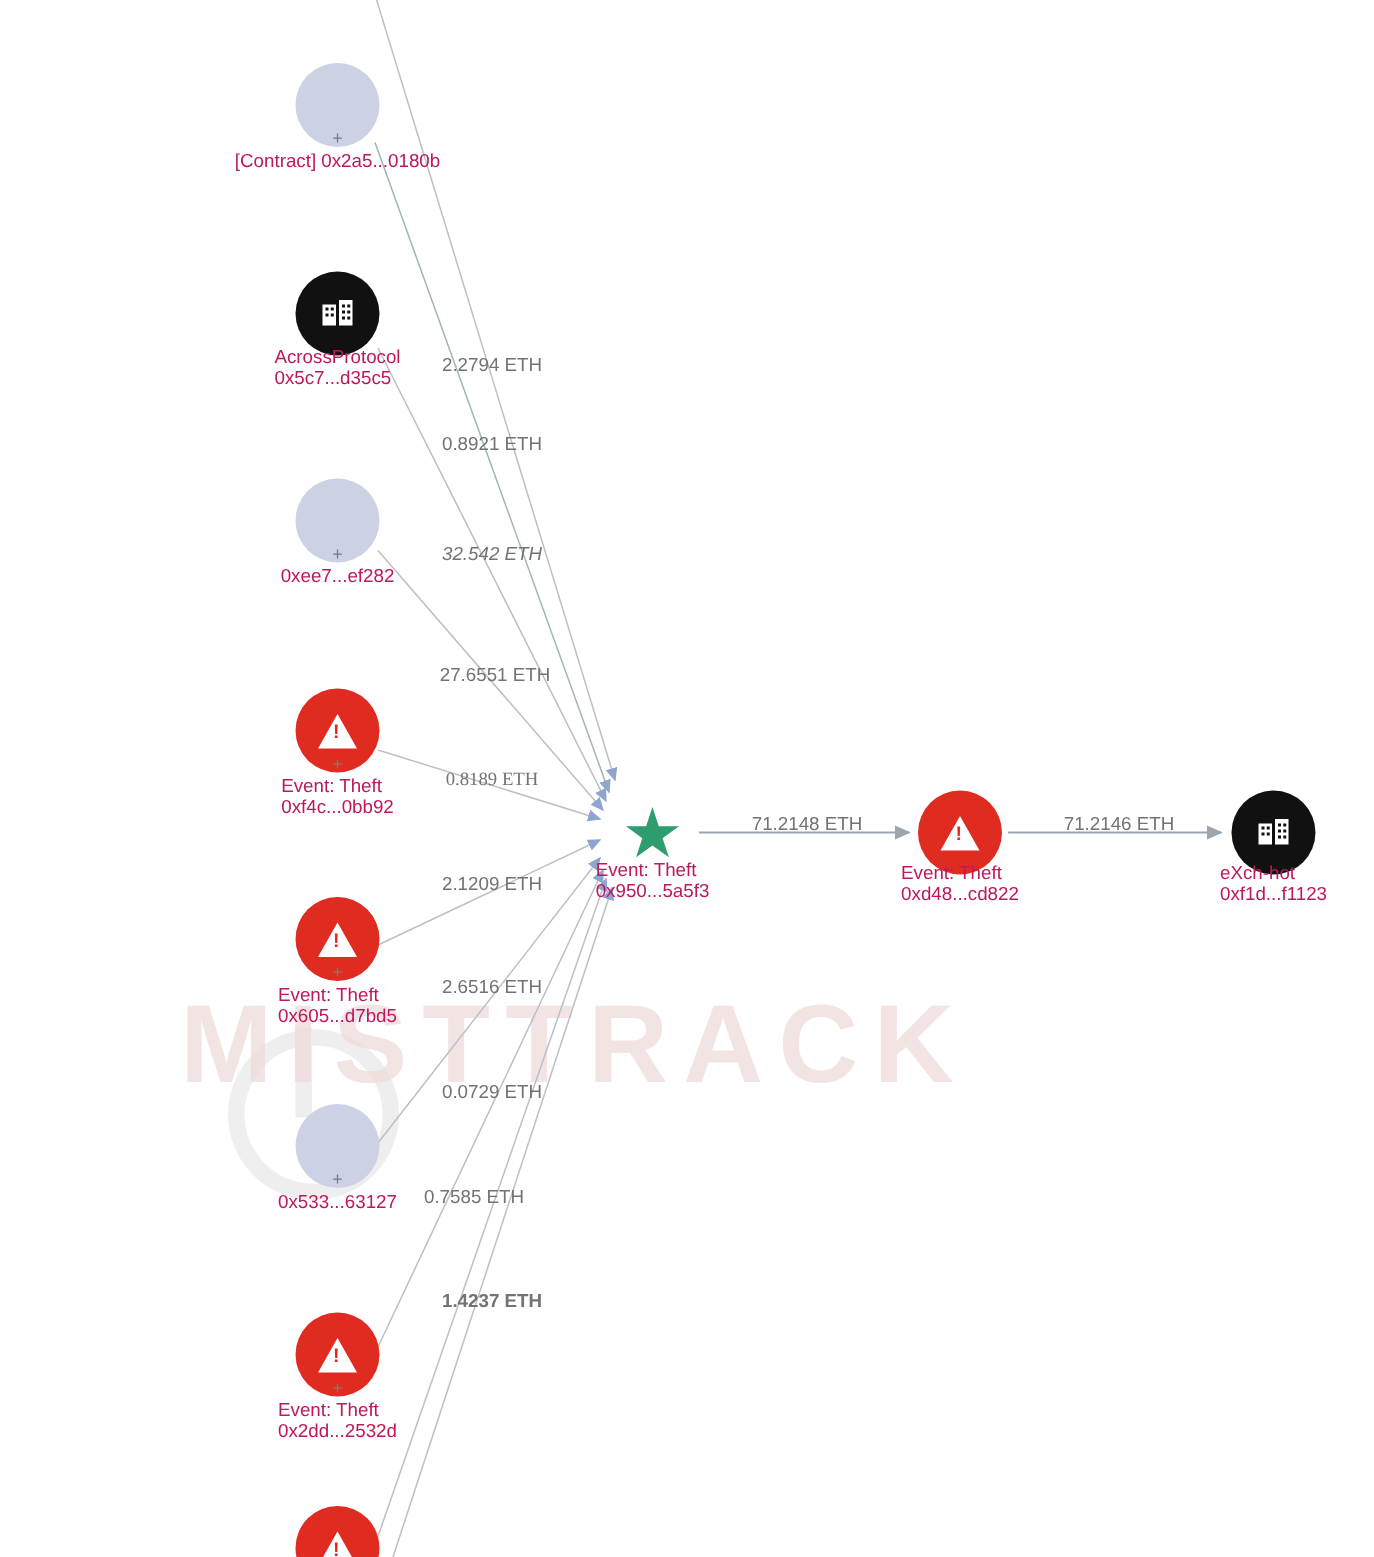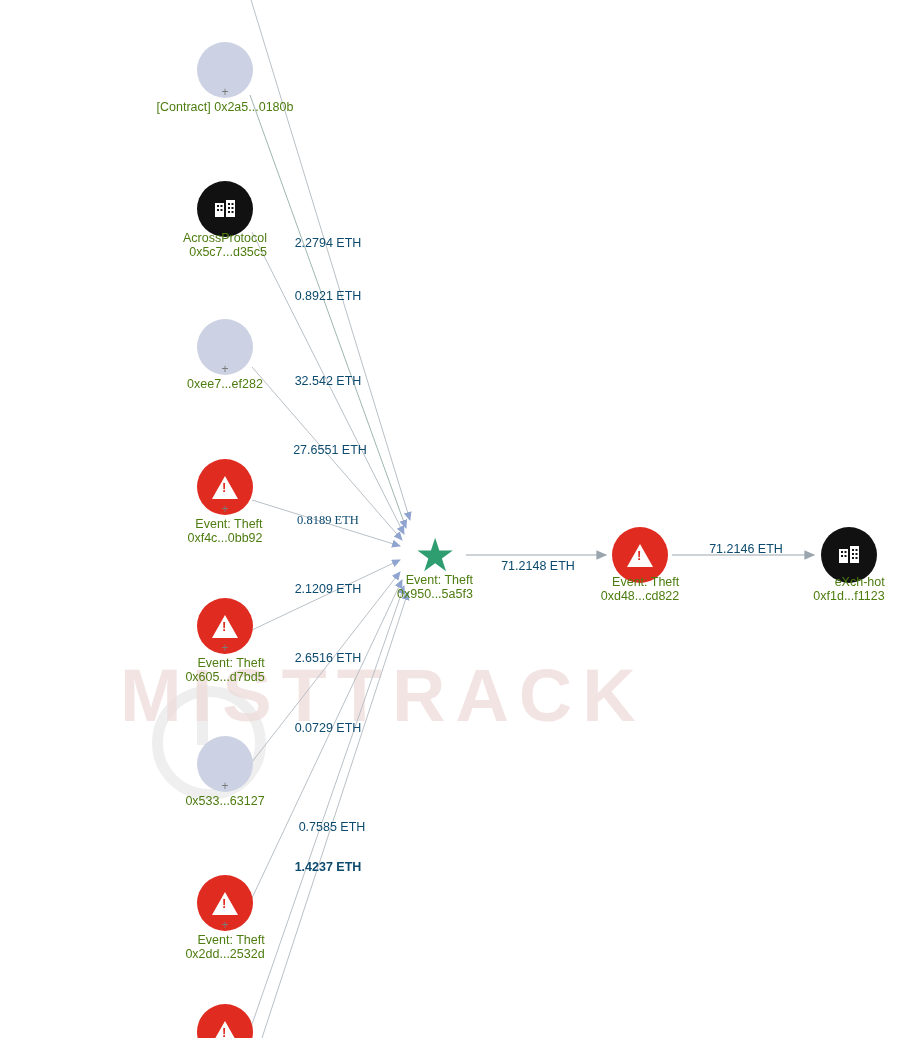--- a/index.html
+++ b/index.html
@@ -81,24 +81,24 @@
     background: #e02b20;
   }
   .node-exchange {
     background: #111111;
   }
   .node-label {
     position: absolute;
     left: 50%;
     transform: translateX(-50%);
     top: 58px;
-    text-align: right;
+    text-align: left;
     white-space: nowrap;
     font-size: 12.5px;
-    color: #4d7c0f;
+    color: #be185d;
     line-height: 14px;
   }
   .plus {
     position: absolute;
     left: 50%;
     transform: translateX(-50%);
     top: 45px;
     font-size: 12px;
     color: #7b7b7b;
     line-height: 10px;
@@ -111,21 +111,21 @@
   .star-glyph {
     font-size: 46px;
     color: #2e9e70;
     line-height: 40px;
     text-align: center;
   }
   .edge-label {
     position: absolute;
     transform: translate(-50%, -50%);
     font-size: 12.5px;
-    color: #0c4a6e;
+    color: #737373;
     white-space: nowrap;
     z-index: 7;
     background: rgba(255,255,255,0.0);
   }
   .alert-tri {
     position: relative;
     width: 0; height: 0;
     border-left: 13px solid transparent;
     border-right: 13px solid transparent;
     border-bottom: 23px solid #ffffff;
@@ -296,24 +296,24 @@
       </svg>
     </div>
     <div class="node-label" style="top:48px;">
       <div>eXch-hot</div>
       <div>0xf1d...f1123</div>
     </div>
   </div>
 
   <div class="edge-label" style="left:328px; top:243px;">2.2794 ETH</div>
   <div class="edge-label" style="left:328px; top:296px;">0.8921 ETH</div>
-  <div class="edge-label" style="left:328px; top:381px;">32.542 ETH</div>
+  <div class="edge-label" style="left:328px; top:369px;font-style:italic;">32.542 ETH</div>
   <div class="edge-label" style="left:330px; top:450px;">27.6551 ETH</div>
   <div class="edge-label" style="left:328px; top:520px;font-family:Liberation Serif, serif;">0.8189 ETH</div>
   <div class="edge-label" style="left:328px; top:589px;">2.1209 ETH</div>
   <div class="edge-label" style="left:328px; top:658px;">2.6516 ETH</div>
   <div class="edge-label" style="left:328px; top:728px;">0.0729 ETH</div>
-  <div class="edge-label" style="left:332px; top:798px;margin-top:29px;">0.7585 ETH</div>
+  <div class="edge-label" style="left:316px; top:798px;">0.7585 ETH</div>
   <div class="edge-label" style="left:328px; top:867px;font-weight:bold;">1.4237 ETH</div>
-  <div class="edge-label" style="left:538px; top:566px;">71.2148 ETH</div>
+  <div class="edge-label" style="left:538px; top:549px;">71.2148 ETH</div>
   <div class="edge-label" style="left:746px; top:549px;">71.2146 ETH</div>
 
 </div>
 
 </body></html>

